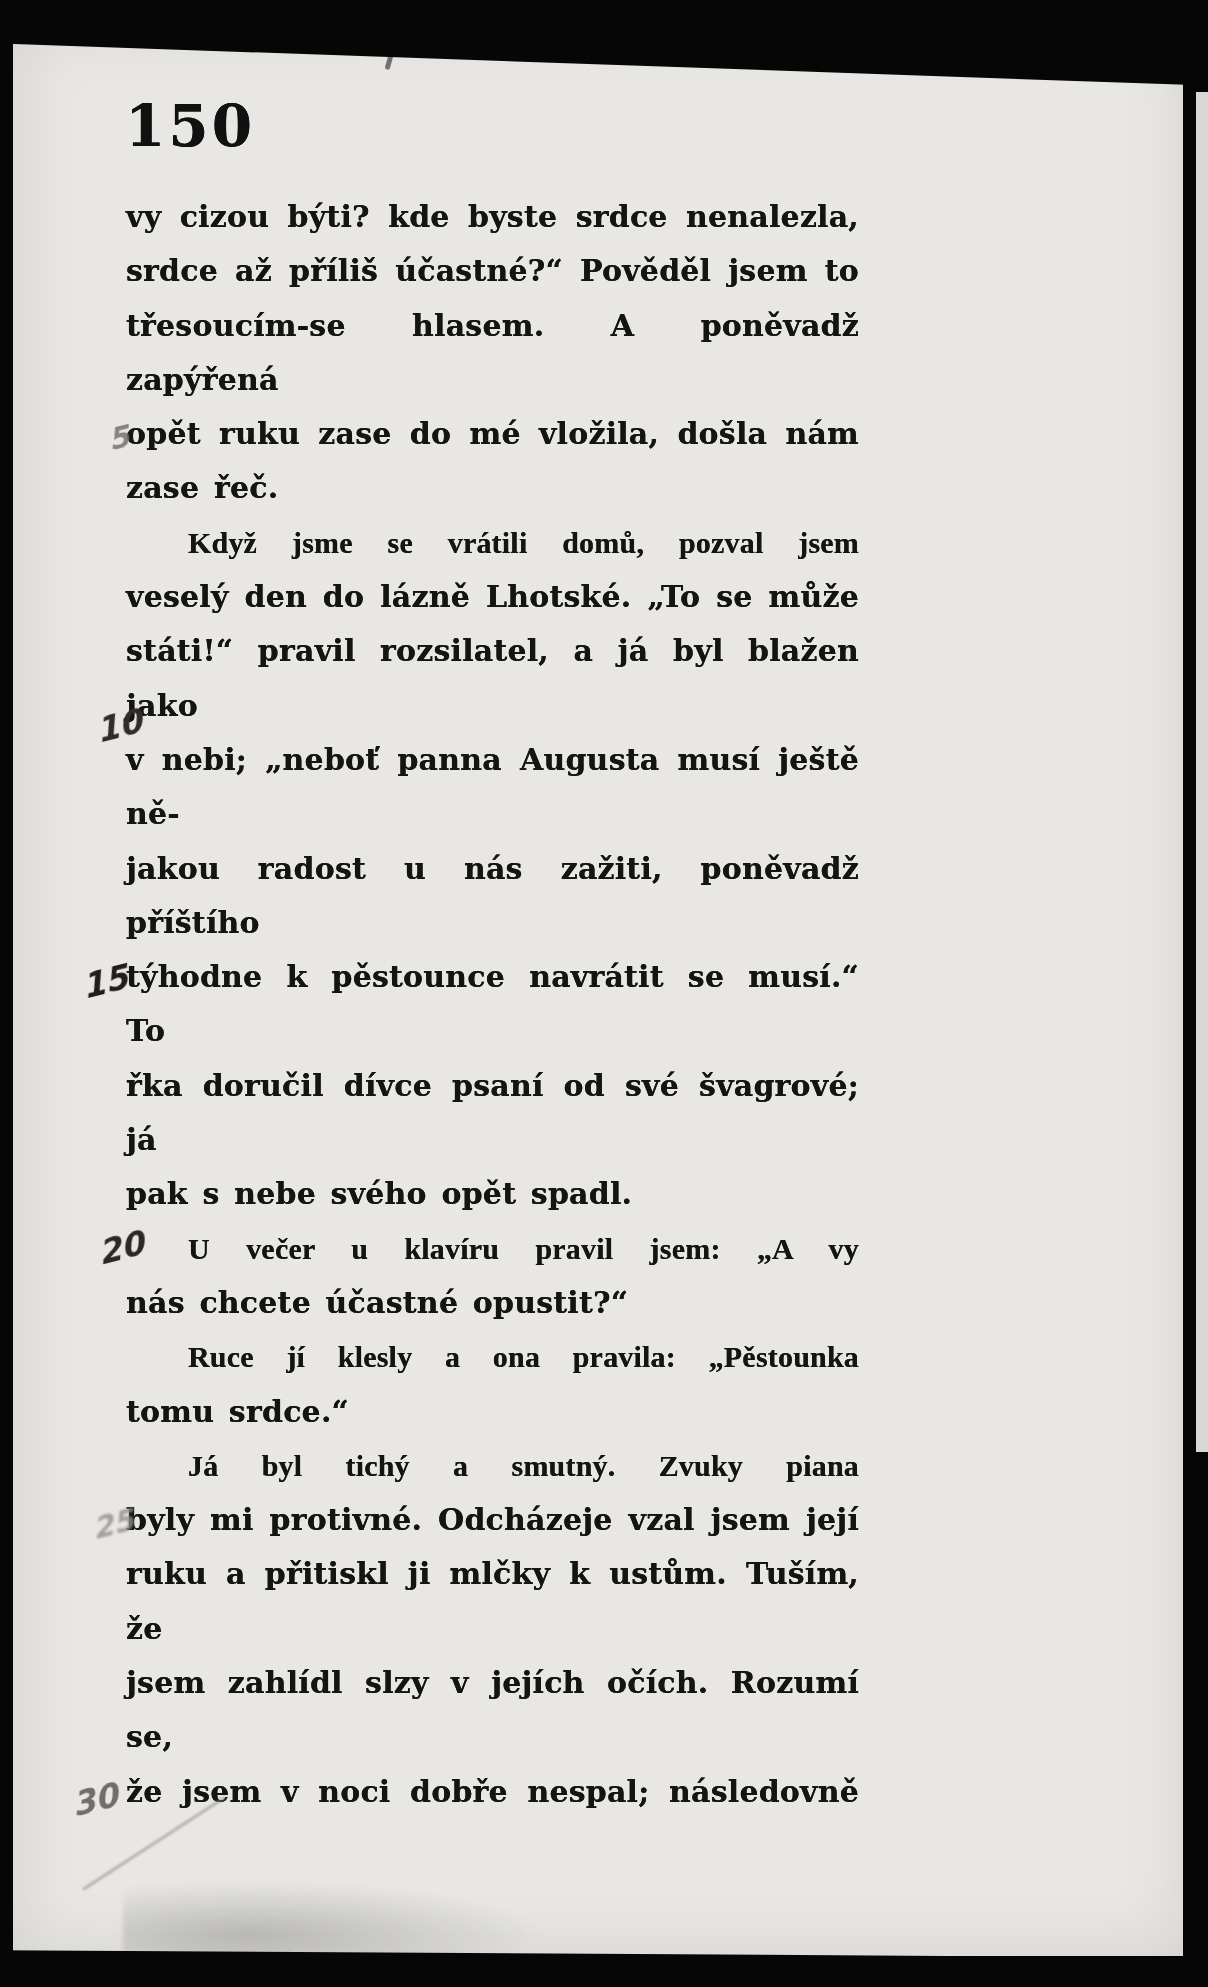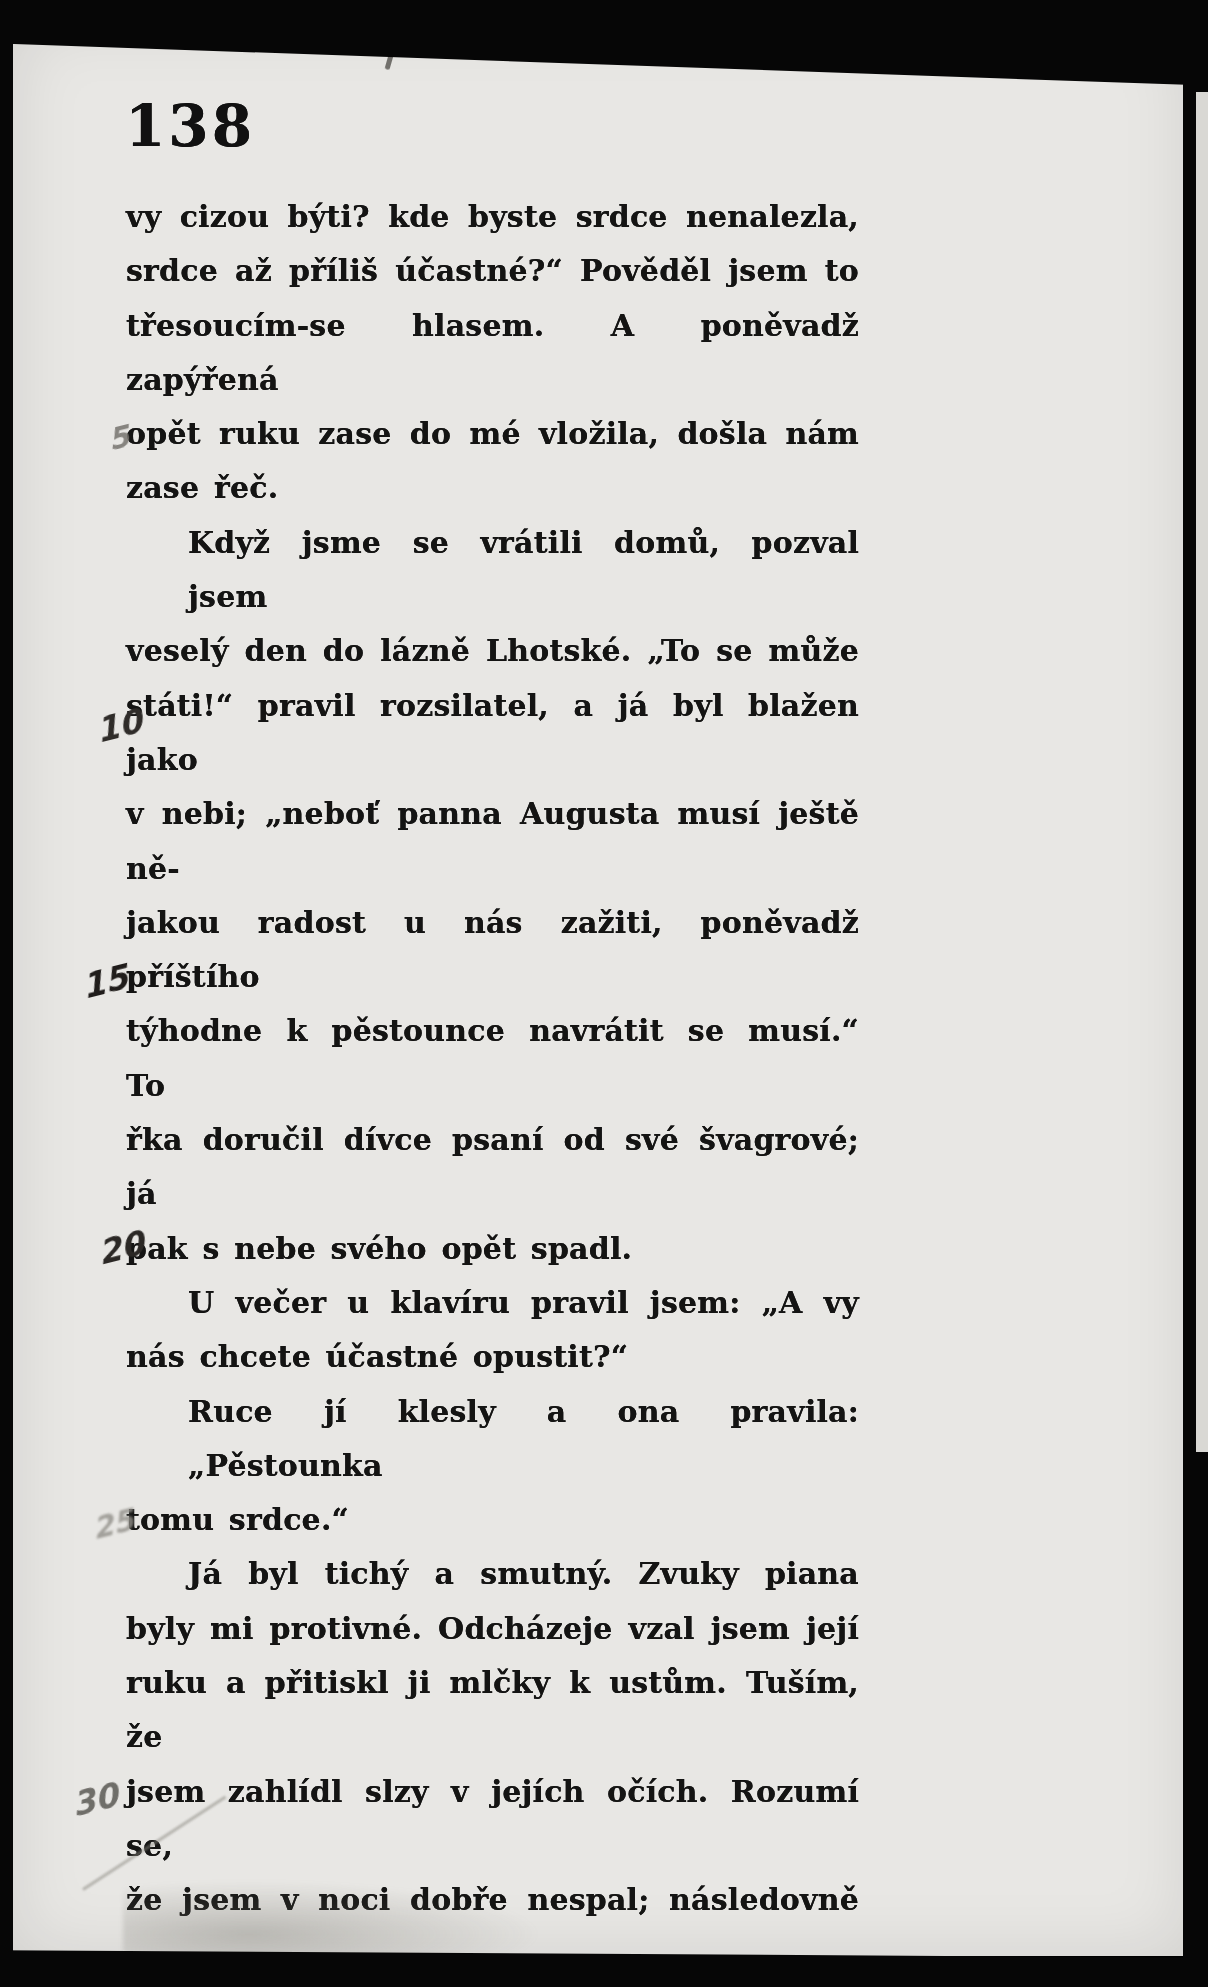--- a/index.html
+++ b/index.html
@@ -30,21 +30,21 @@
   }
   
   .text-block{
     position:absolute;left:113px;top:170px;width:733px;
     font-size:30px;font-weight:700;color:#141413;
     line-height:54.3px;letter-spacing:0.2px;word-spacing:4px;
     text-shadow:0 0 0.5px rgba(0,0,0,.85);
   }
   .line{text-align:justify;text-align-last:justify;white-space:normal;}
   .line.last{text-align-last:left;}
-  .line.indent{padding-left:62px;}
+  .line.indent{padding-left:62px;font-family:Liberation Serif, serif;}
   
   .mark{
     position:absolute;font-family:"DejaVu Sans",sans-serif;font-style:italic;
     font-weight:700;transform:rotate(-14deg) skewX(-8deg);
     filter:blur(0.4px);
   }
   .mark-1{left:98px;top:400px;font-size:30px;color:#76736e;opacity:.85;}
   .mark-2{left:86px;top:686px;font-size:33px;color:#2f2c29;}
   .mark-3{left:72px;top:942px;font-size:33px;color:#201d1b;}
   .mark-4{left:88px;top:1208px;font-size:33px;color:#2b2825;}
@@ -65,21 +65,21 @@
     position:absolute;left:110px;top:1860px;width:420px;height:90px;
     background:radial-gradient(ellipse at 30% 60%,rgba(110,108,100,.35),rgba(110,108,100,0) 70%);
     filter:blur(2px);
   }
 </style>
 </head>
 <body>
 
 <div class="stage">
   <div class="page">
-    <div class="page-number">138</div>
+    <div class="page-number">150</div>
 
     <div class="text-block" id="text-block">
         <div class="line">vy cizou býti? kde byste srdce nenalezla,</div>
         <div class="line">srdce až příliš účastné?“ Pověděl jsem to</div>
         <div class="line">třesoucím-se hlasem. A poněvadž zapýřená</div>
         <div class="line">opět ruku zase do mé vložila, došla nám</div>
         <div class="line last">zase řeč.</div>
         <div class="line indent">Když jsme se vrátili domů, pozval jsem</div>
         <div class="line">veselý den do lázně Lhotské. „To se může</div>
         <div class="line">státi!“ pravil rozsilatel, a já byl blažen jako</div>

